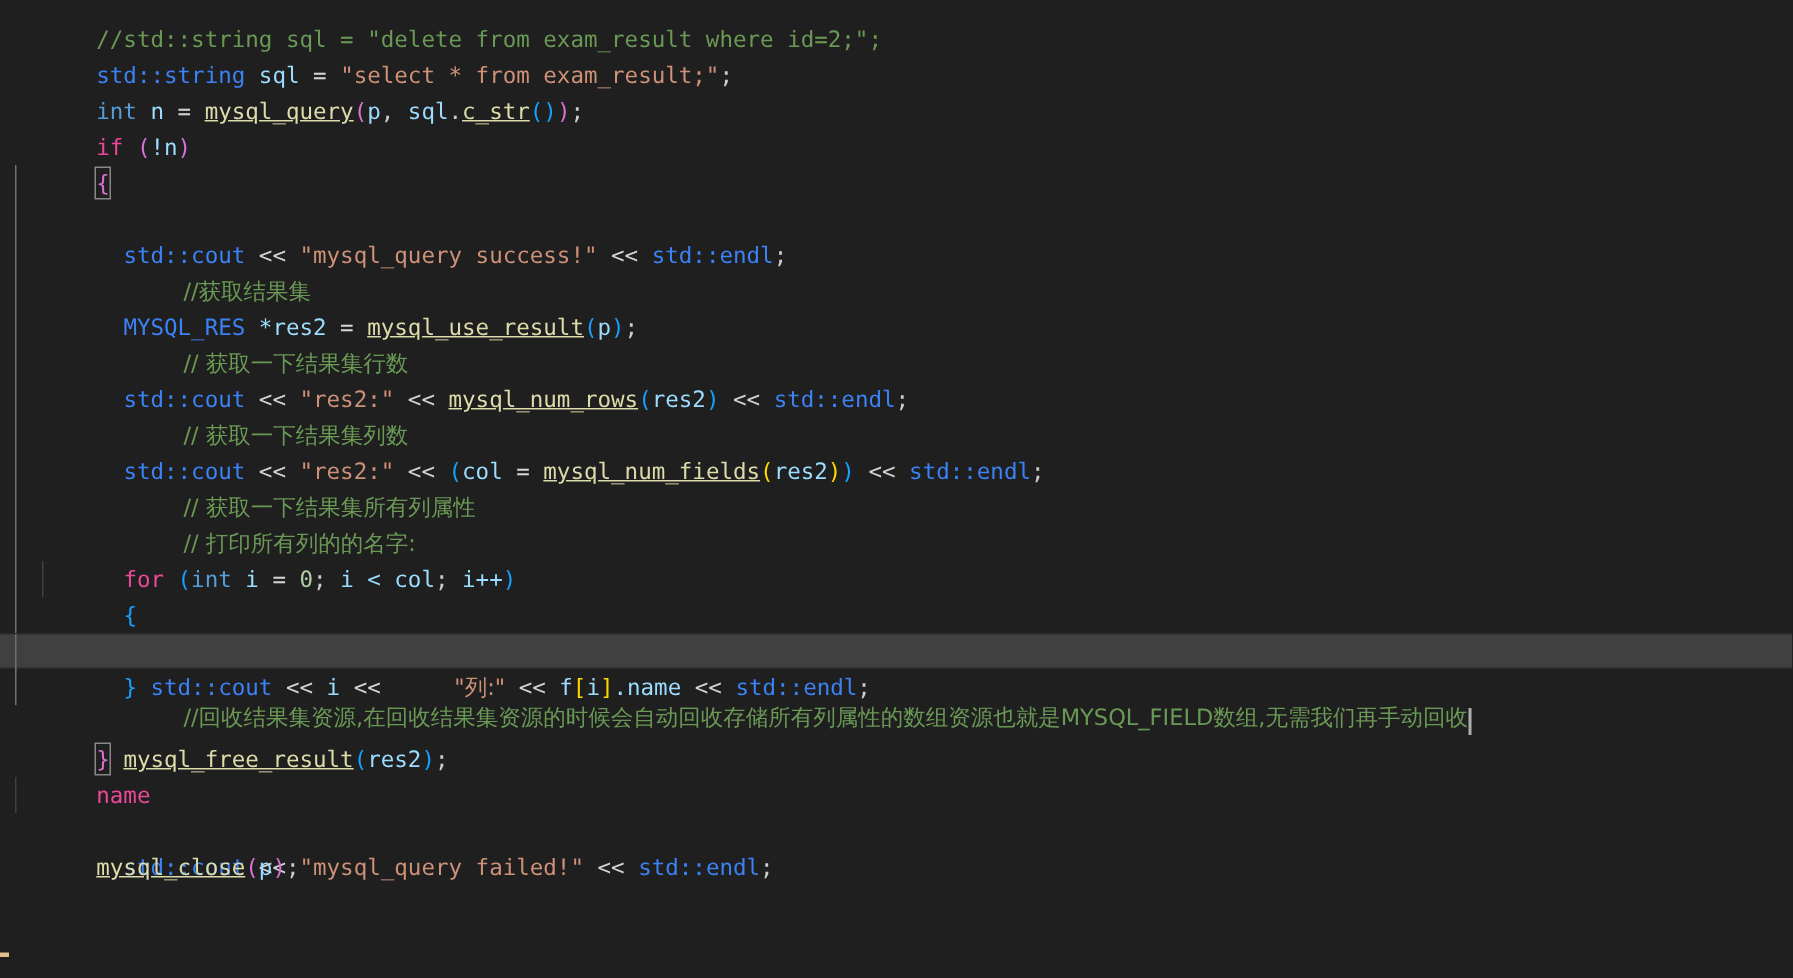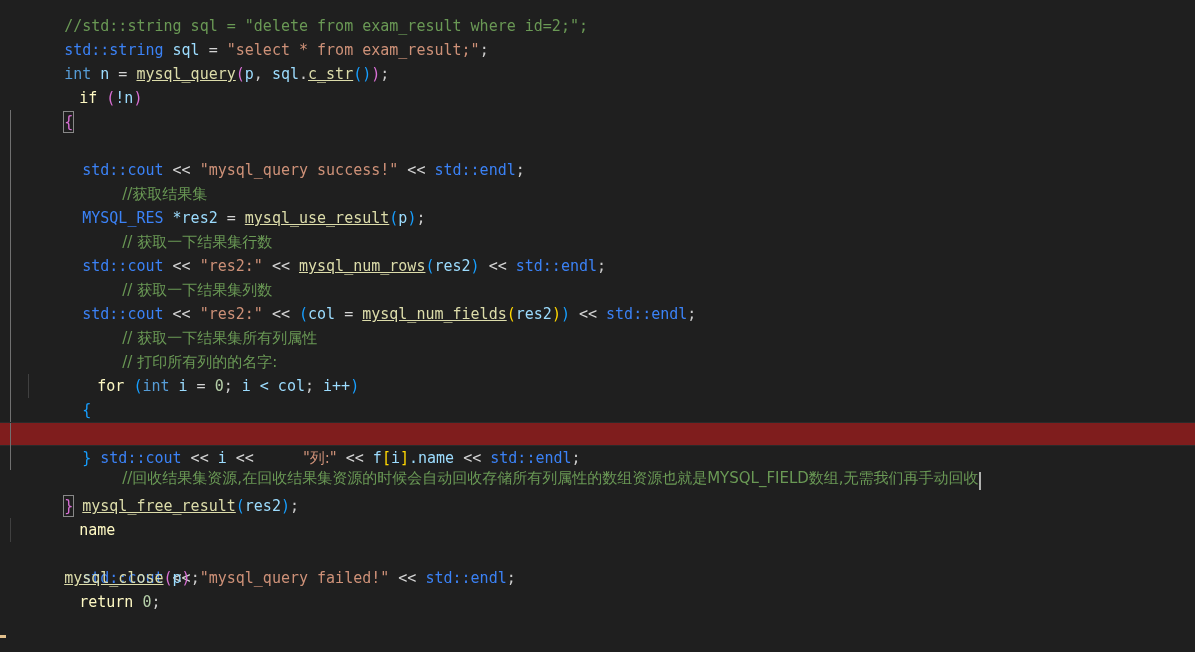--- a/index.html
+++ b/index.html
@@ -41,40 +41,40 @@
     color: #cccccc;
     letter-spacing: 0px;
     padding-left: 10px;
     box-sizing: border-box;
   }
 
   
   .code-line.current {
     border-top: 1px solid #2a2a2a;
     border-bottom: 1px solid #2a2a2a;
-    background: #7f1d1d;
+    background: #404040;
     height: 24px;
     line-height: 22px;
   }
 
   
   .indent-guide {
     position: absolute;
     top: 0;
     width: 1px;
     height: 24px;
     background: #404040;
   }
   .indent-guide.active {
     background: #707070;
   }
 
   
   .t-default  { color: #cccccc; }
-  .t-keyword  { color: #fef9c3; margin-left: 15px; }   
+  .t-keyword  { color: #ec4899; }   
   .t-type     { color: #569cd6; }   
   .t-class    { color: #3b82f6; }   
   .t-func     { color: #dcdcaa; text-decoration: underline; }   
   .t-var      { color: #9cdcfe; }   
   .t-string   { color: #ce9178; }
   .t-number   { color: #b5cea8; }
   .t-comment  { color: #6a9955; }
   .t-op       { color: #d4d4d4; }
 
   
@@ -228,20 +228,17 @@
 
     <div class="code-line">
       <span class="indent-guide" style="left:10px"></span>
       <span>  </span><span class="t-class">std::cout</span><span class="t-op"> &lt;&lt; </span><span class="t-string">"mysql_query failed!"</span><span class="t-op"> &lt;&lt; </span><span class="t-class">std::endl</span><span class="t-default">;</span>
     </div>
 
     <div class="code-line">
       <span class="t-func">mysql_close</span><span class="b2">(</span><span class="t-var">p</span><span class="b2">)</span><span class="t-default">;</span>
     </div>
 
-    <div class="code-line">
-      <span class="t-keyword">return</span><span> </span><span class="t-number">0</span><span class="t-default">;</span>
-    </div>
 
   </div>
 
   <div id="bottom-marker"></div>
 </div>
 
 </body></html>

